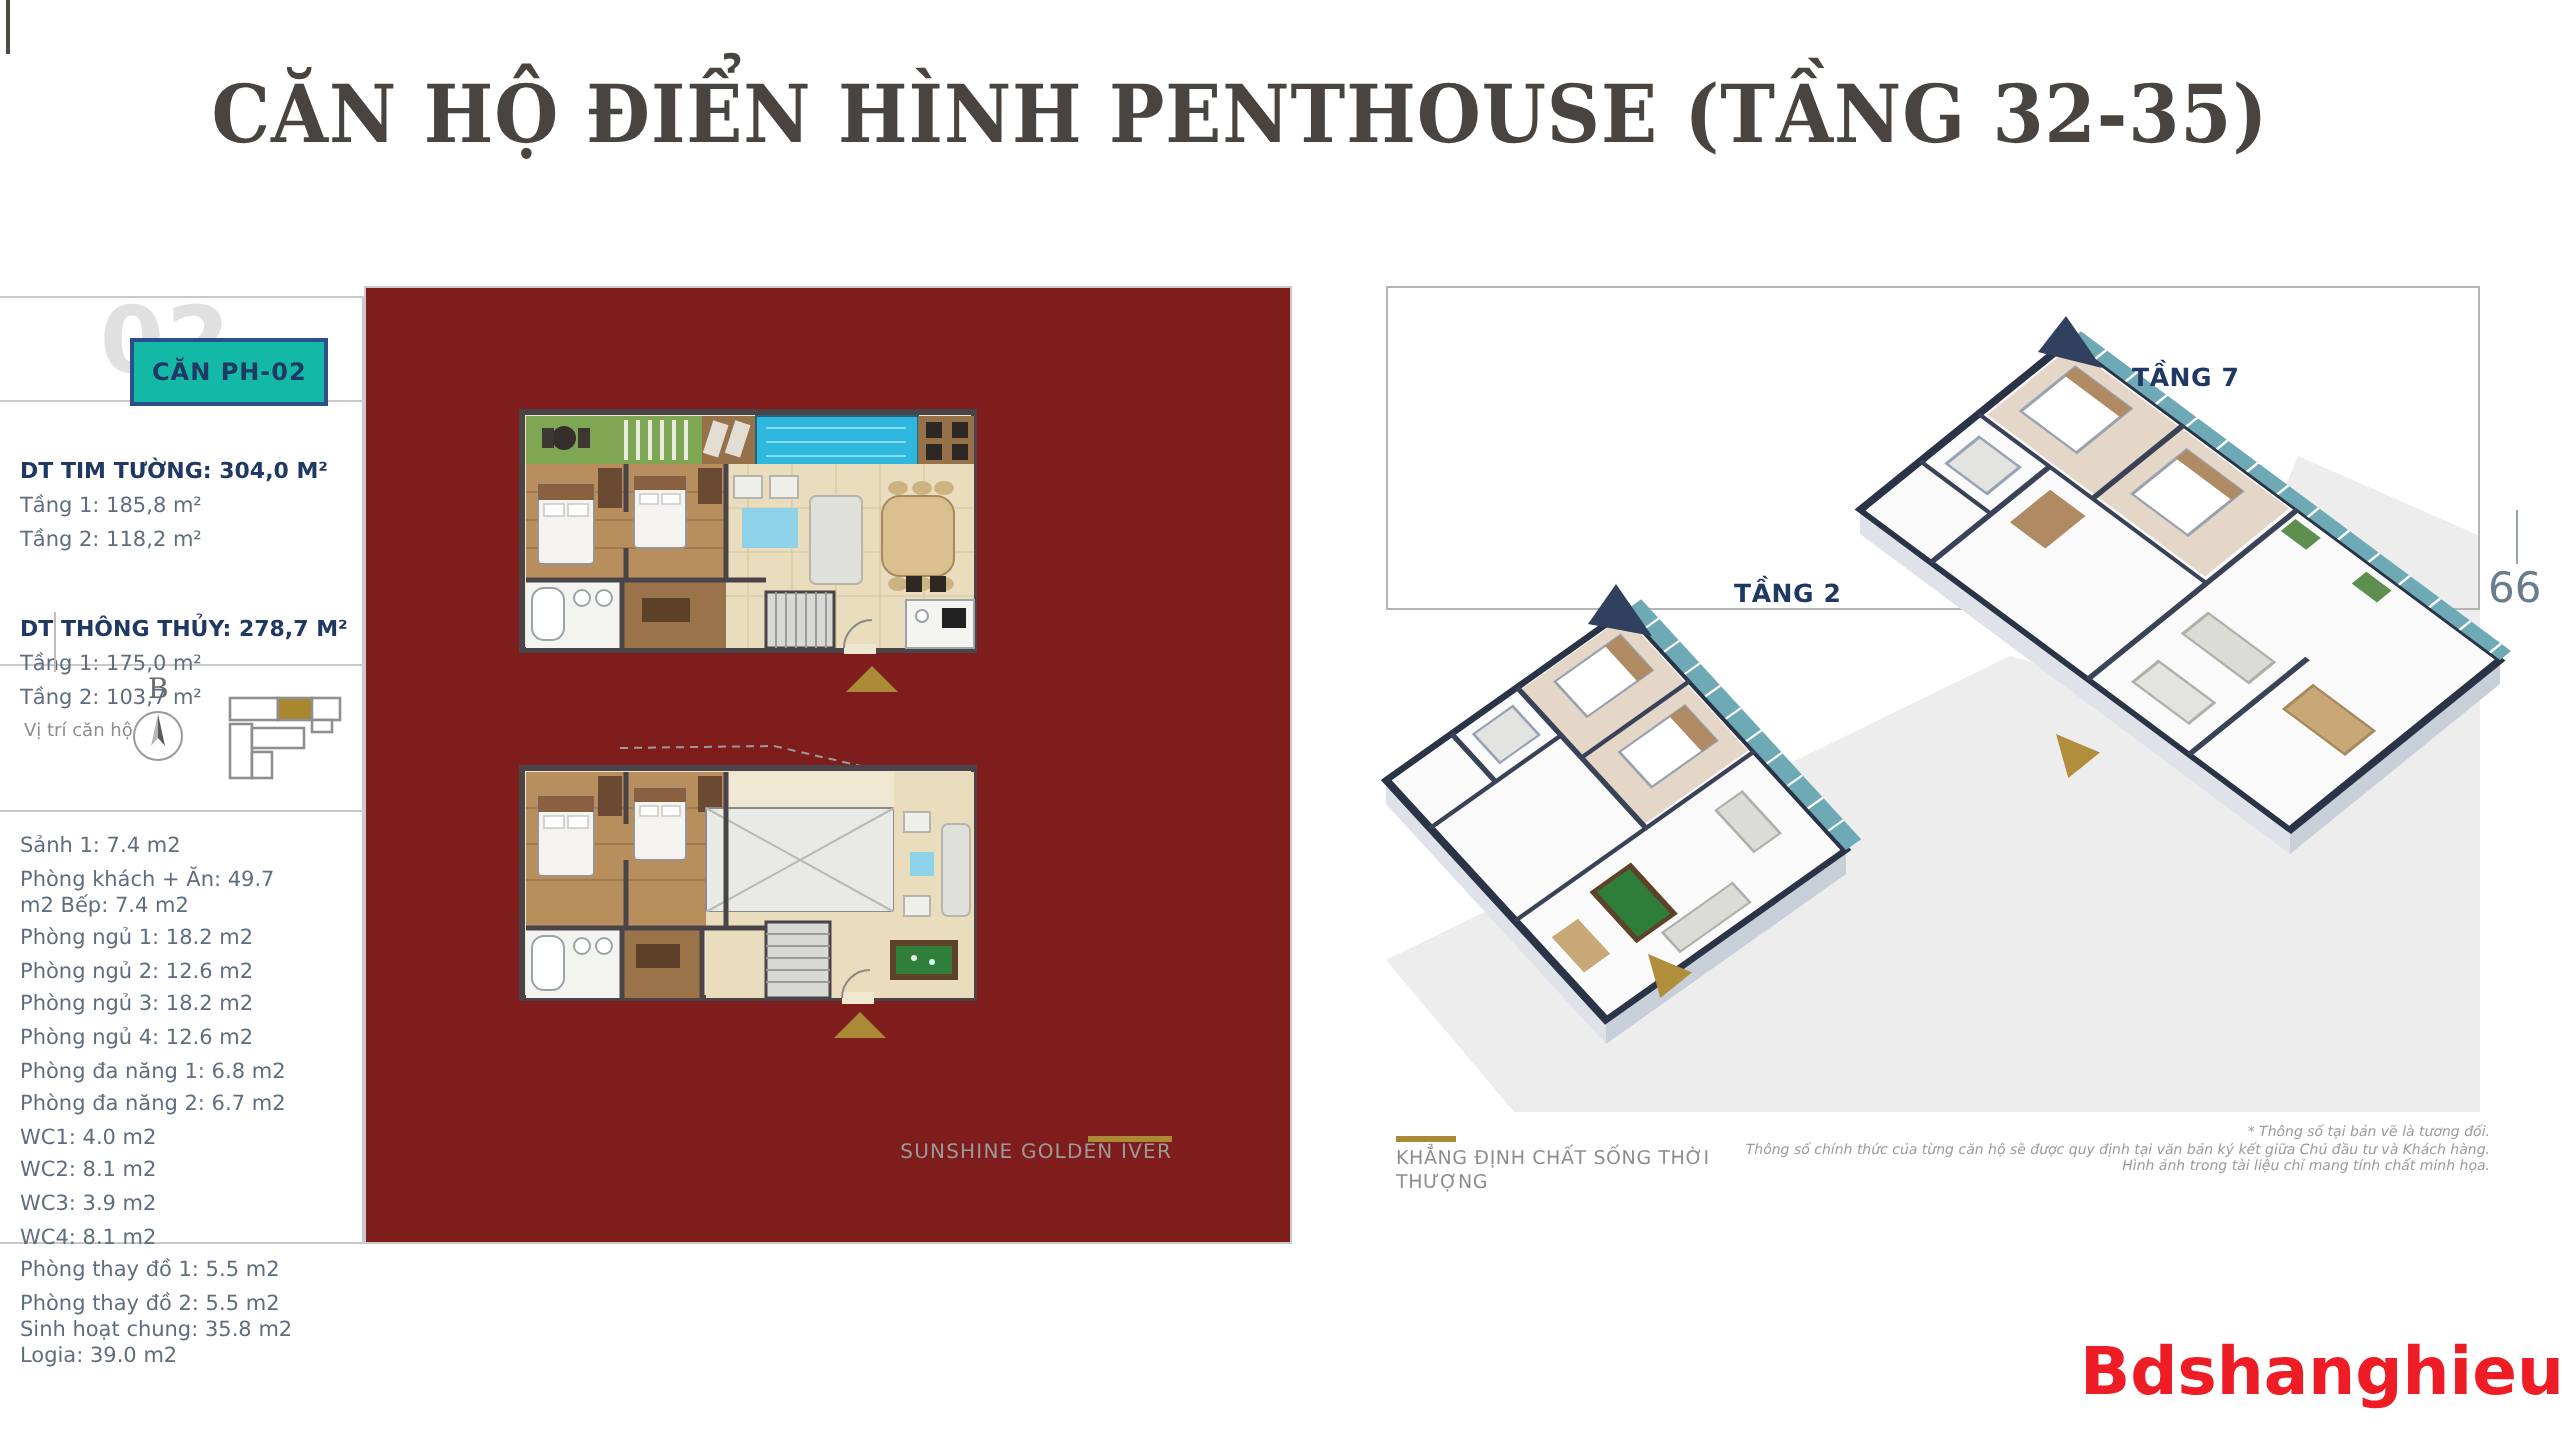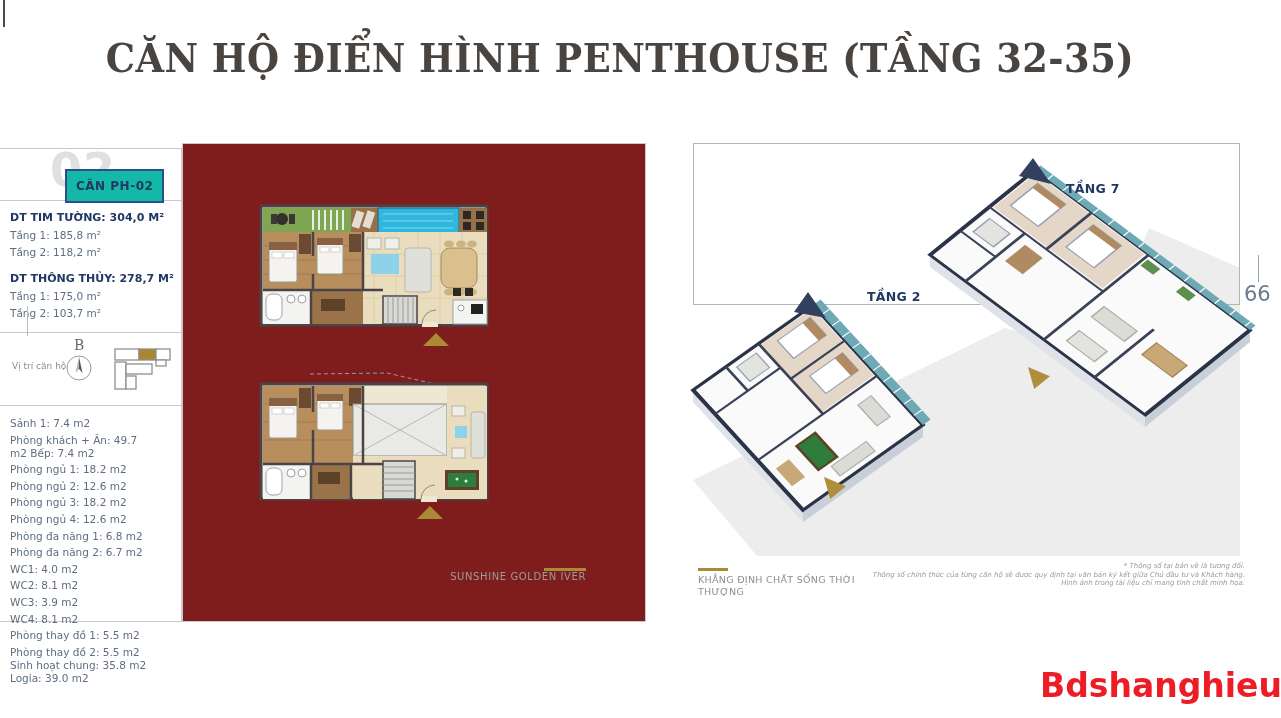--- a/index.html
+++ b/index.html
@@ -19,21 +19,21 @@
   
   .sidebar{left:0;top:148px;width:182px;height:474px;border:1px solid #c9c9c9;border-left:none;box-sizing:border-box;background:#fff;}
   .sb-sec{position:absolute;left:0;width:100%;box-sizing:border-box;}
   .sec1{top:0;height:52px;border-bottom:1px solid #c9c9c9;}
   .unit-bg{position:absolute;left:50px;top:-6px;font-size:46px;font-weight:700;color:#e0e0e0;letter-spacing:1px;}
   .unit-badge{
     position:absolute;left:36px;top:20px;background:#14b8a6;border:2px solid #2f4c8c;
     color:#1f3864;font-weight:700;font-size:12px;letter-spacing:.5px;padding:8px 9px;white-space:nowrap;margin-left:29px;
   }
   .sec2{top:52px;height:132px;border-bottom:1px solid #c9c9c9;padding:10px 0 0 10px;}
-  .area-head{font-size:11px;font-weight:700;color:#1f3864;margin-top:0;}
+  .area-head{font-size:11px;font-weight:700;color:#1f3864;margin-top:18px;}
   .area-line{font-size:10.5px;color:#5f6d80;margin-top:5px;}
   .sec2-divider{position:absolute;left:27px;top:105px;width:1px;height:30px;background:#bdbdbd;}
   .gap{height:14px;}
   .sec3{top:184px;height:73px;border-bottom:1px solid #c9c9c9;}
   .loc-label{position:absolute;left:12px;top:28px;font-size:9px;color:#8d8d8d;}
   .compass-letter{position:absolute;left:74px;top:4px;font-family:"DejaVu Serif",serif;font-size:14px;color:#6a6a6a;}
   .compass{position:absolute;left:66px;top:22px;}
   .locator{position:absolute;left:113px;top:12px;}
   .sec4{top:257px;height:217px;padding:11px 24px 0 10px;}
   .room-line{font-size:10.5px;color:#5f6d80;line-height:13px;margin-bottom:3.6px;}

